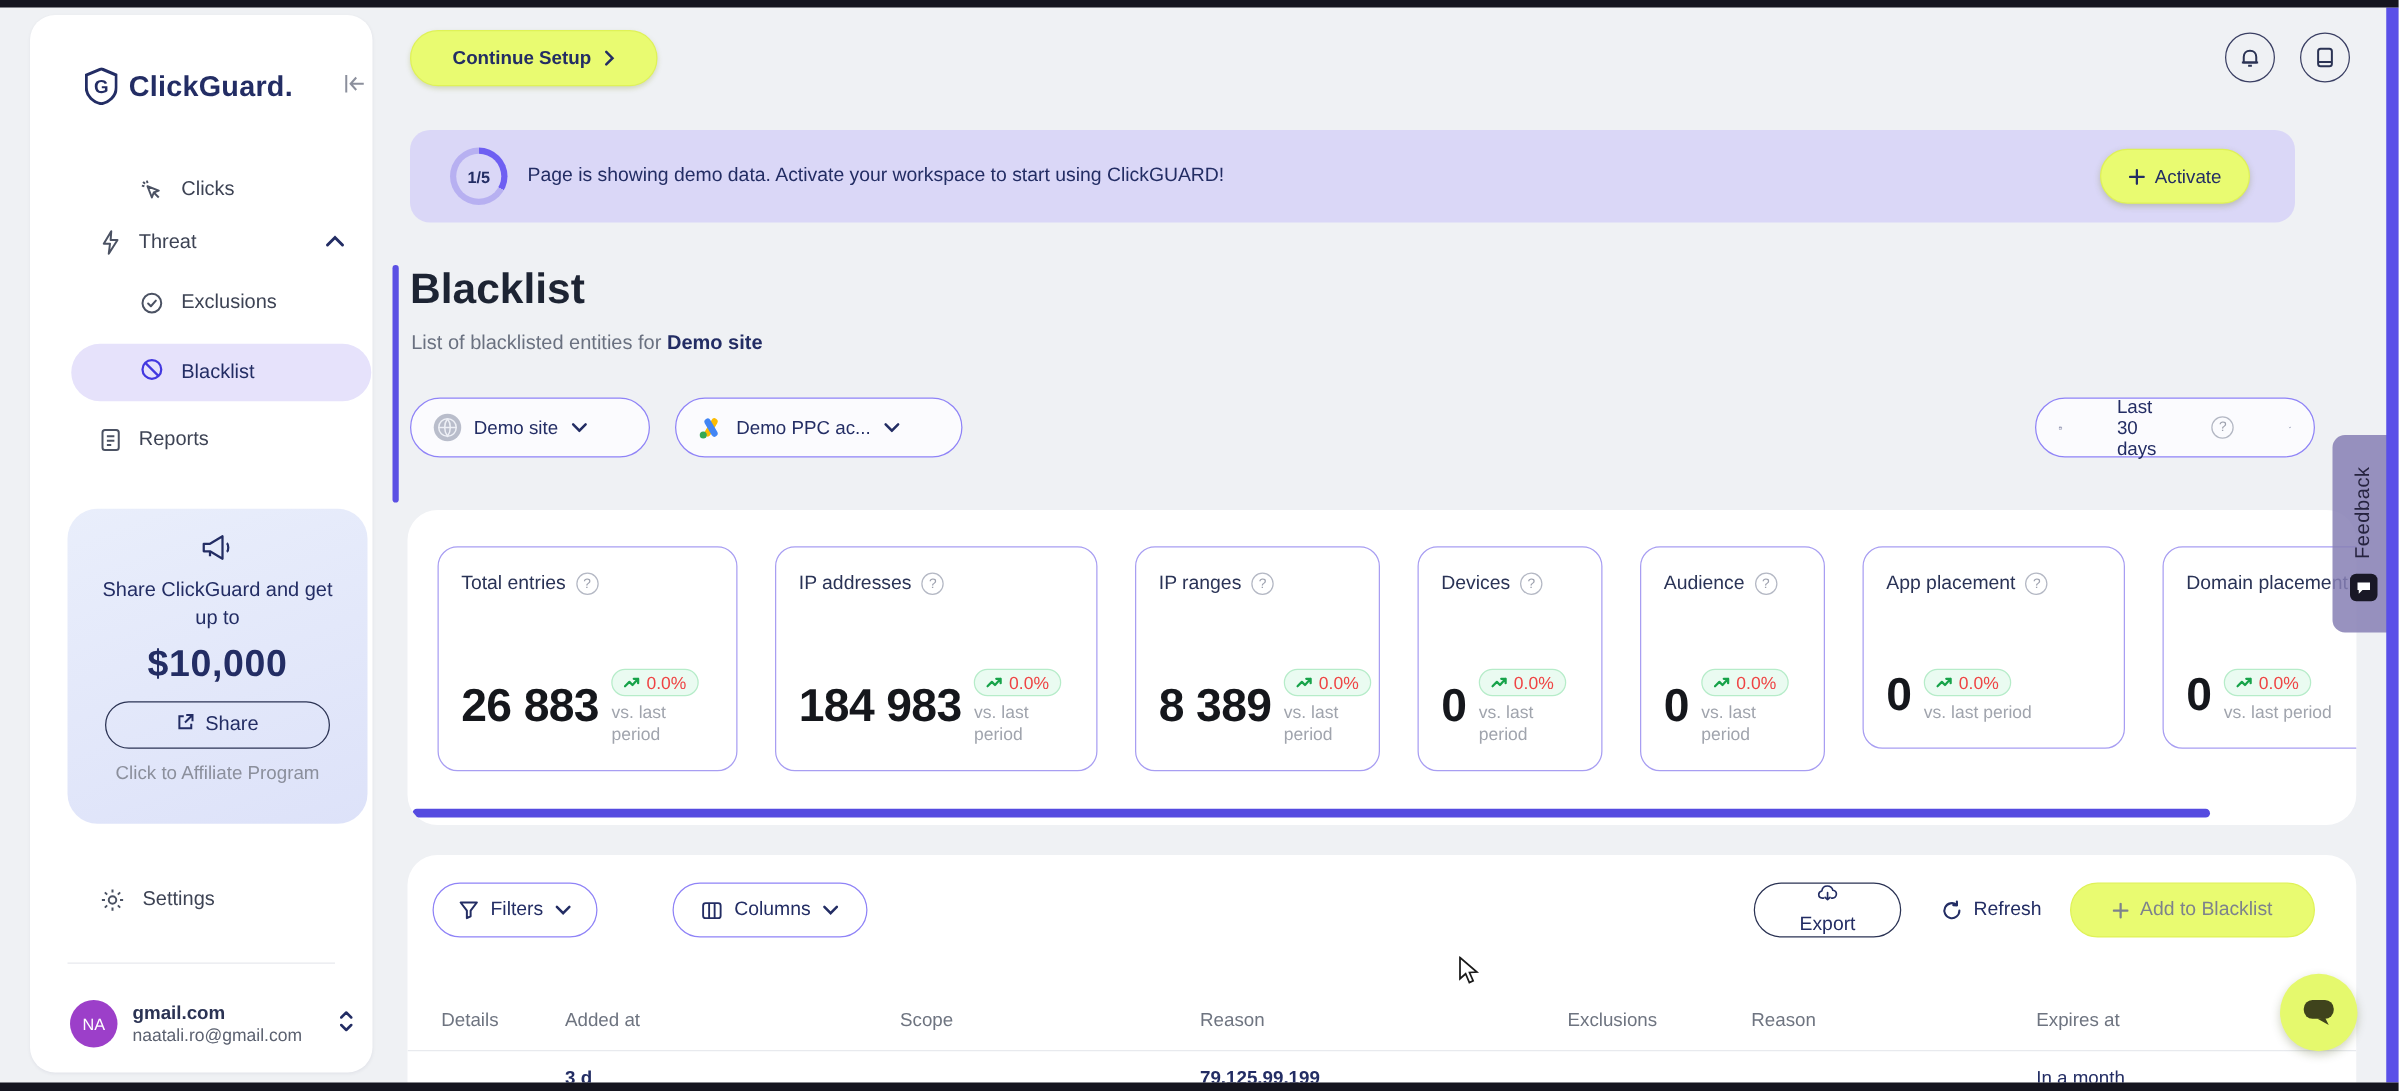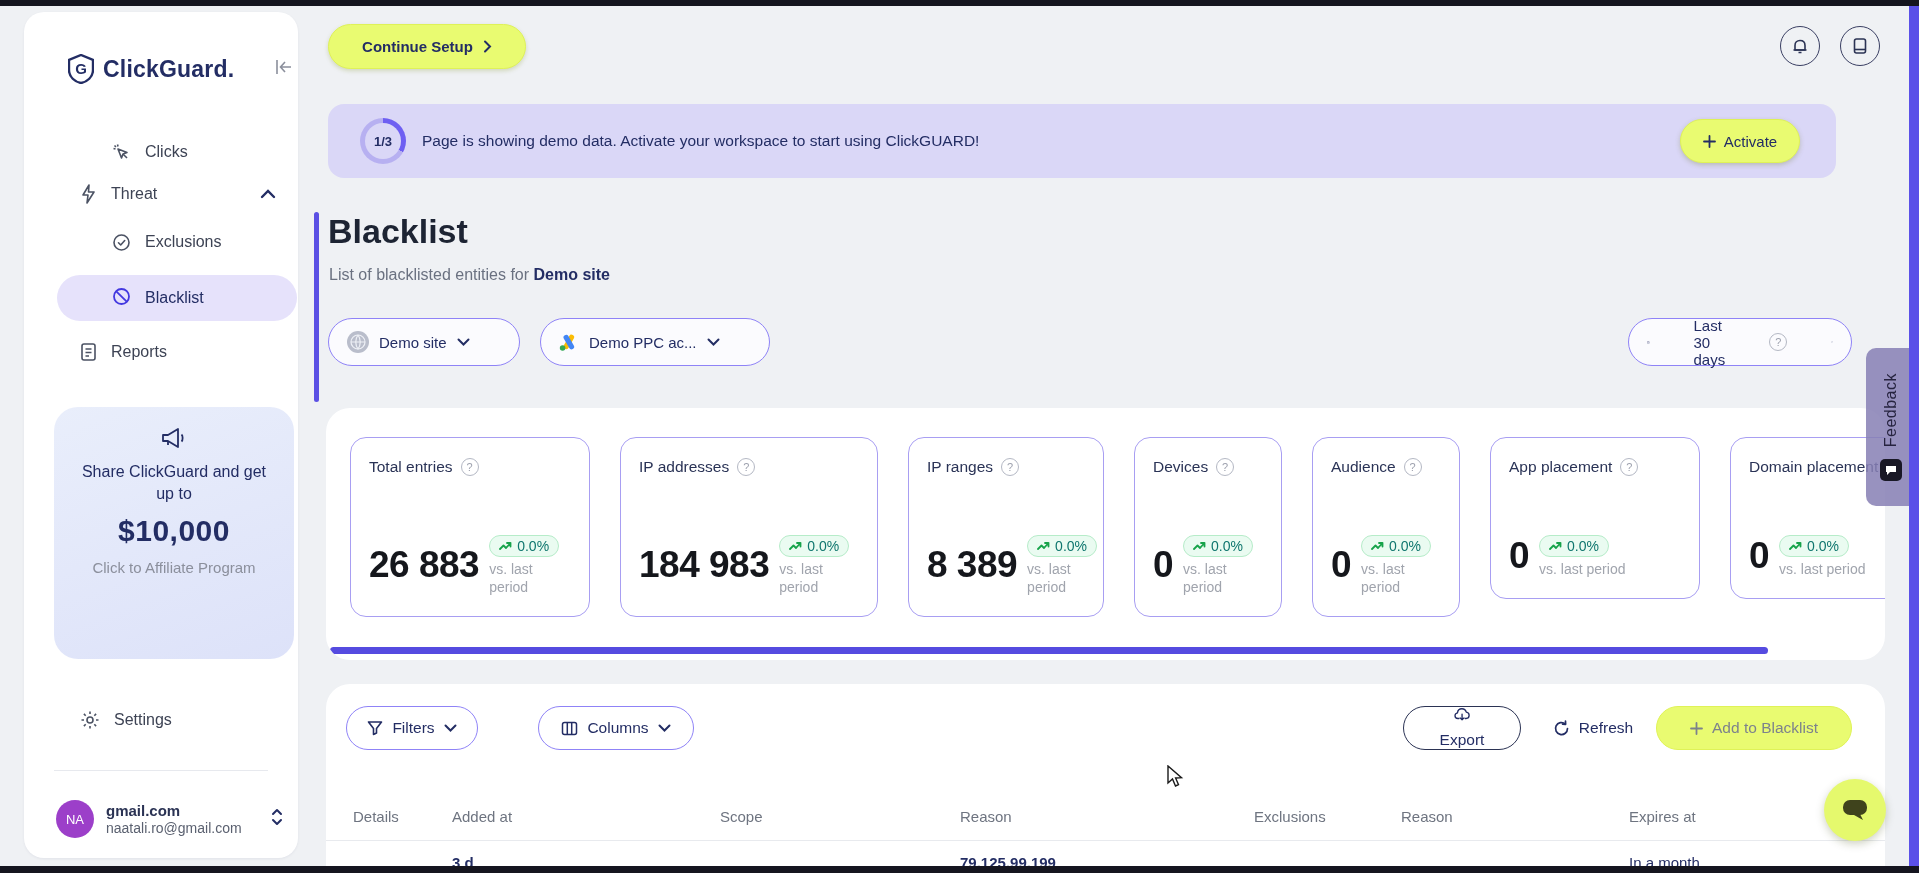--- a/index.html
+++ b/index.html
@@ -134,21 +134,21 @@
     display:flex; flex-direction:column; justify-content:space-between;
     height:180px; flex:0 0 auto; background:#fff;
   }
   .stat-card.short { height:162px; }
   .stat-head { display:flex; align-items:center; gap:8px; font-size:15.5px; font-weight:500; color:#2a3356; white-space:nowrap; }
   .stat-bottom { display:flex; align-items:center; gap:10px; }
   .stat-value { font-size:37px; font-weight:bold; color:#15171c; letter-spacing:-.5px; white-space:nowrap; }
   .stat-side { display:flex; flex-direction:column; gap:3px; min-width:0; }
   .delta-badge {
     display:inline-flex; align-items:center; gap:5px; align-self:flex-start;
-    background:#eafbf1; border:1px solid #b6ecc9; color:#0f766e;
+    background:#eafbf1; border:1px solid #b6ecc9; color:#ef4444;
     border-radius:12px; padding:2px 9px; font-size:14px; font-weight:500; white-space:nowrap;
   }
   .stat-note { font-size:14px; color:#a0a4ad; line-height:1.3; }
   .cards-scrollbar { position:absolute; left:4px; top:239px; width:1438px; height:7px; background:#554be0; border-radius:4px; }
 
   
   .table-panel {
     position:absolute; left:326px; top:684px; width:1559px; height:182px;
     background:#ffffff; border-radius:24px 24px 0 0; overflow:hidden;
   }
@@ -271,20 +271,29 @@
 
   <div class="share-card">
     <div class="mega">
       <svg width="30" height="26" viewBox="0 0 30 26" fill="none" stroke="#232d64" stroke-width="1.8">
         <path d="M4 10 H9 L19 4 V22 L9 16 H4 Z" stroke-linejoin="round"></path>
         <path d="M9 16 V20 M22.5 9.5 C24 10.8 24 15.2 22.5 16.5"></path>
       </svg>
     </div>
     <div class="share-line">Share ClickGuard and get up to</div>
     <div class="share-amount">$10,000</div>
+    <div class="share-btn">
+      <span>
+        <svg width="15" height="15" viewBox="0 0 15 15" fill="none" stroke="#232d64" stroke-width="1.6">
+          <path d="M6 3 H2.5 V12.5 H12 V9"></path>
+          <path d="M8 2 H13 V7 M13 2 L7 8"></path>
+        </svg>
+      </span>
+      <span>Share</span>
+    </div>
     <div class="share-foot">Click to Affiliate Program</div>
   </div>
 
   <div class="nav-item nav-settings">
     <span class="nv-icon">
       <svg width="20" height="20" viewBox="0 0 20 20" fill="none" stroke="currentColor" stroke-width="1.6">
         <circle cx="10" cy="10" r="3"></circle>
         <path d="M10 1.5 V4 M10 16 V18.5 M1.5 10 H4 M16 10 H18.5 M3.9 3.9 L5.7 5.7 M14.3 14.3 L16.1 16.1 M16.1 3.9 L14.3 5.7 M5.7 14.3 L3.9 16.1"></path>
       </svg>
     </span>
@@ -321,21 +330,21 @@
 </button>
 <button class="round-btn book">
   <svg width="16" height="18" viewBox="0 0 16 18" fill="none" stroke="currentColor" stroke-width="1.6">
     <rect x="2.5" y="2" width="11" height="14" rx="2"></rect>
     <path d="M3 12.5 H13"></path>
   </svg>
 </button>
 
 <div class="banner">
   <div class="progress-ring">
-    <div class="inner">1/3</div>
+    <div class="inner">1/5</div>
   </div>
   <div class="banner-msg">Page is showing demo data. Activate your workspace to start using ClickGUARD!</div>
   <button class="activate-btn">
     <svg width="13" height="13" viewBox="0 0 13 13" stroke="#232d64" stroke-width="1.8" stroke-linecap="round">
         <path d="M6.5 1 V12 M1 6.5 H12"></path>
       </svg>
     <span>Activate</span>
   </button>
 </div>
 

